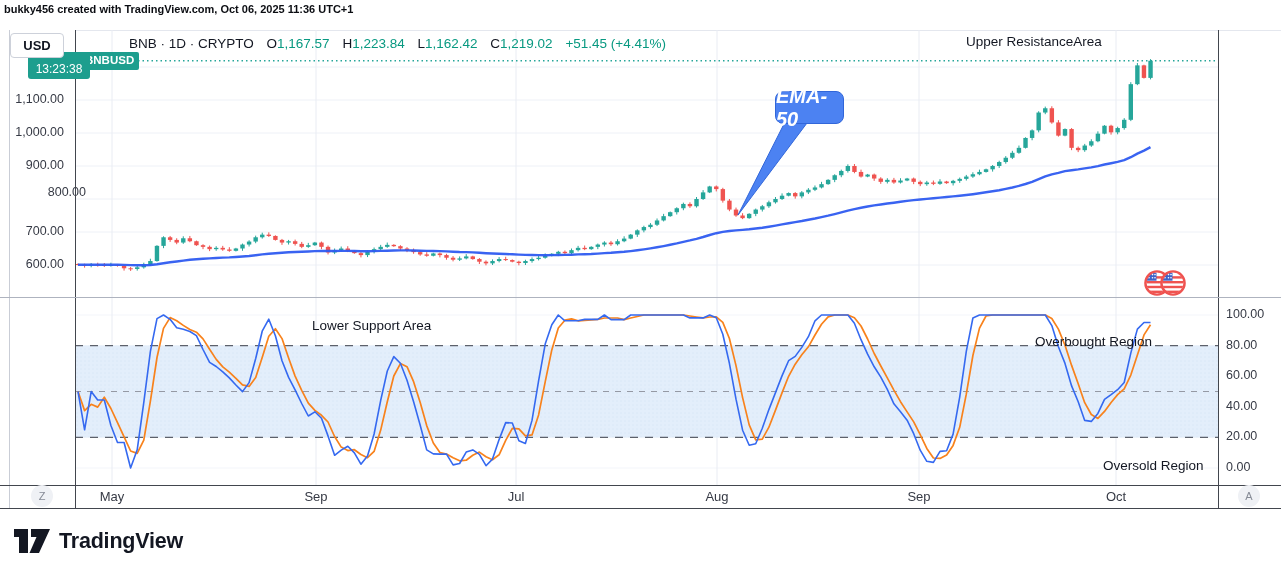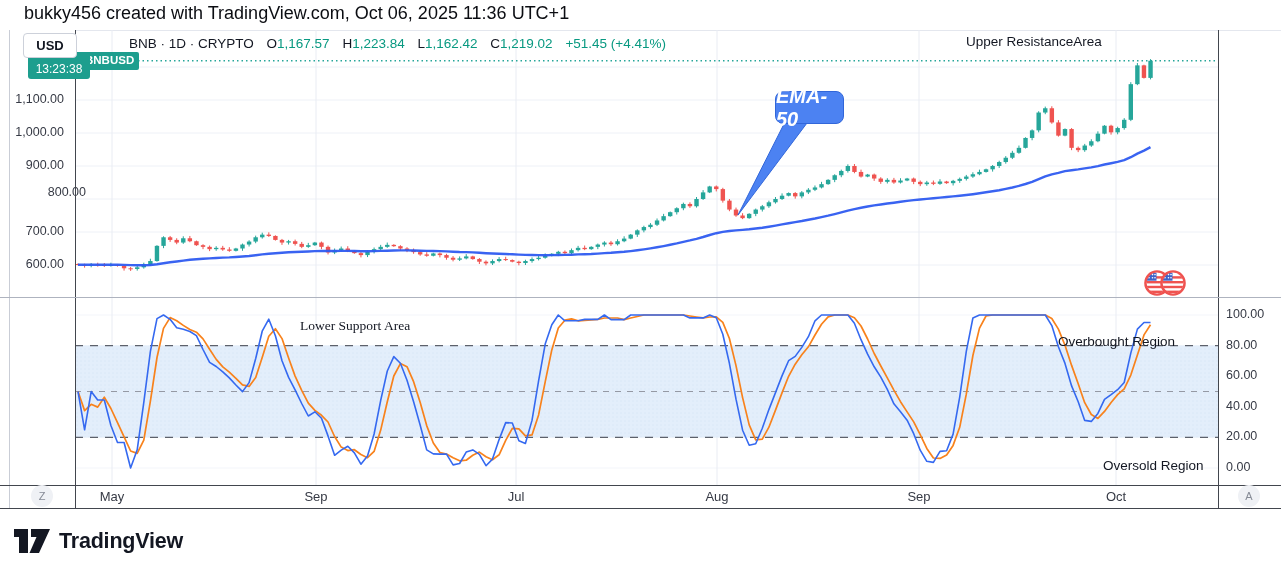--- a/index.html
+++ b/index.html
@@ -1,37 +1,37 @@
 <!DOCTYPE html>
 <html><head>
 <meta charset="utf-8">
 <style>
   html,body{margin:0;padding:0;background:#fff;}
   #stage{position:relative;width:1281px;height:571px;background:#fff;overflow:hidden;
          font-family:"Liberation Sans",sans-serif;color:#131722;}
   .abs{position:absolute;}
-  #attribution{left:24px;top:3px;font-size:18px;font-weight:400;color:#0b0d12;white-space:nowrap;}
+  #attribution{left:4px;top:3px;font-size:11px;font-weight:700;color:#0b0d12;white-space:nowrap;}
   #hdr{left:81px;top:36px;font-size:13.5px;white-space:nowrap;z-index:6;}
   #hdr .t{color:#131722;margin-right:9px;margin-left:48px;}
   #hdr .g{margin-right:9px;}
   #hdr .g .l{color:#131722;}
   #hdr .g .v{color:#089981;}
   #hdr .chg{color:#089981;}
-  #usd-btn{left:23px;top:33px;width:52px;height:23px;background:#fff;border:1px solid #cdd1da;
+  #usd-btn{left:10px;top:33px;width:52px;height:23px;background:#fff;border:1px solid #cdd1da;
            border-radius:4px;text-align:center;line-height:23px;font-size:13px;font-weight:600;
            color:#131722;z-index:8;cursor:pointer;}
   #countdown{left:13px;top:52px;width:62px;height:27px;background:#1d9e8e;border-radius:3px;
              color:#fff;font-size:12px;display:flex;align-items:flex-end;justify-content:center;
              padding-bottom:3px;box-sizing:border-box;z-index:7;margin-left:15px;}
   #symbadge{left:80px;top:52px;height:18px;padding:0 5px;background:#1d9e8e;color:#fff;
             font-size:11.5px;font-weight:700;line-height:17px;border-radius:2px;z-index:6;}
   .annot{font-size:13.5px;color:#131722;white-space:nowrap;z-index:5;}
   #upper-res{left:966px;top:34px;}
-  #lower-support{left:300px;top:318px;font-family:Liberation Serif, serif;}
-  #overbought{left:1058px;top:334px;text-align:right;}
+  #lower-support{left:312px;top:318px;}
+  #overbought{left:1035px;top:334px;text-align:right;}
   #oversold{left:1103px;top:458px;}
   #ema-callout{left:775px;top:91px;width:67px;height:31px;background:#4c82f2;border:1px solid #3166d9;
                border-radius:8px;color:#fff;font-style:italic;font-weight:700;font-size:20px;
                display:flex;align-items:center;justify-content:center;z-index:6;cursor:pointer;}
   .corner-btn{width:22px;height:22px;border-radius:50%;background:#eff1f5;color:#868b96;
               font-size:11px;text-align:center;line-height:22px;z-index:6;cursor:pointer;}
   #z-btn{left:31px;top:485px;}
   #a-btn{left:1238px;top:485px;}
   .pl{position:absolute;left:0;width:64px;text-align:right;font-size:12.5px;color:#363a45;}
   .ol{position:absolute;left:1226px;font-size:12.5px;color:#363a45;}

